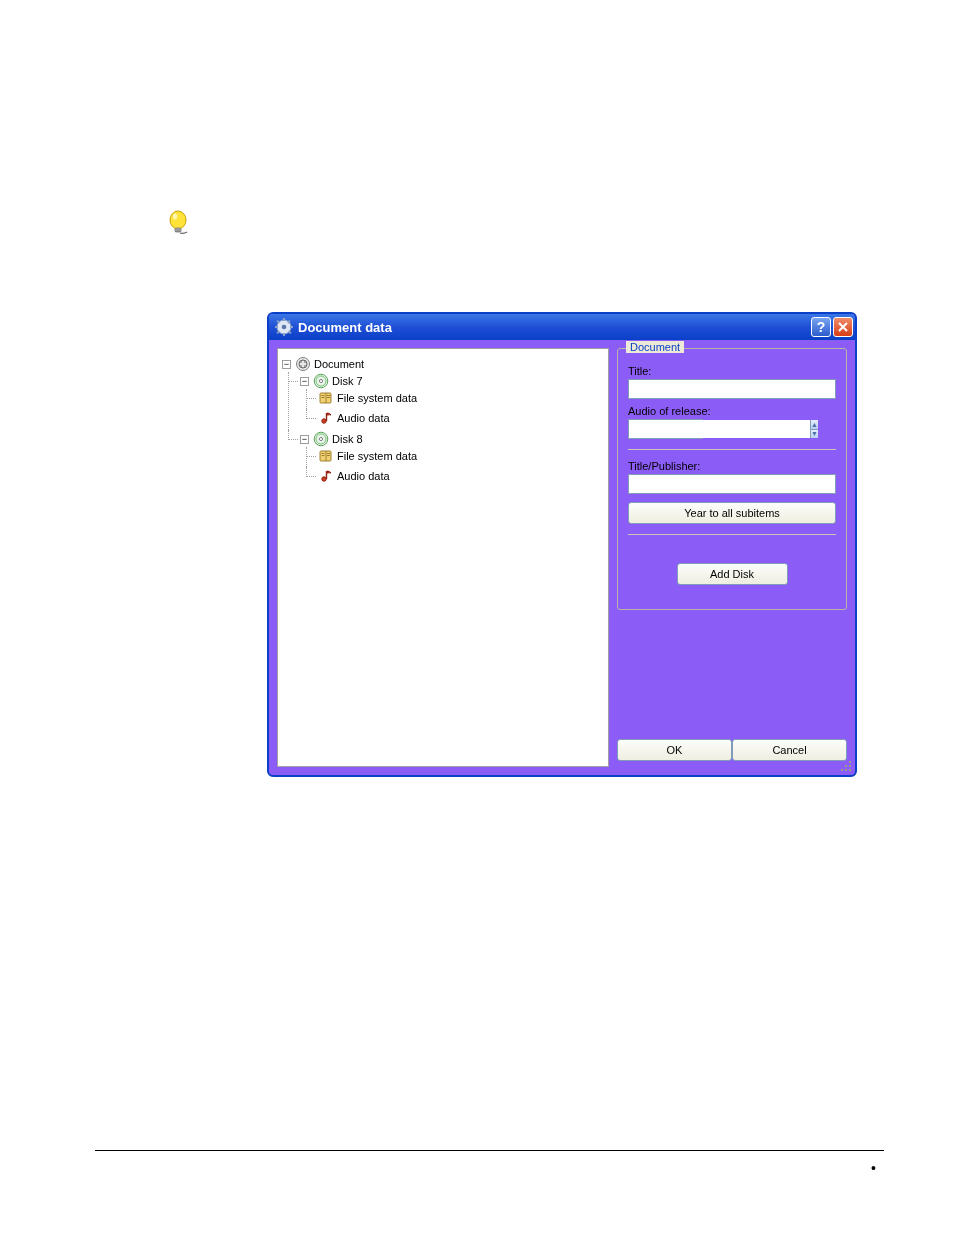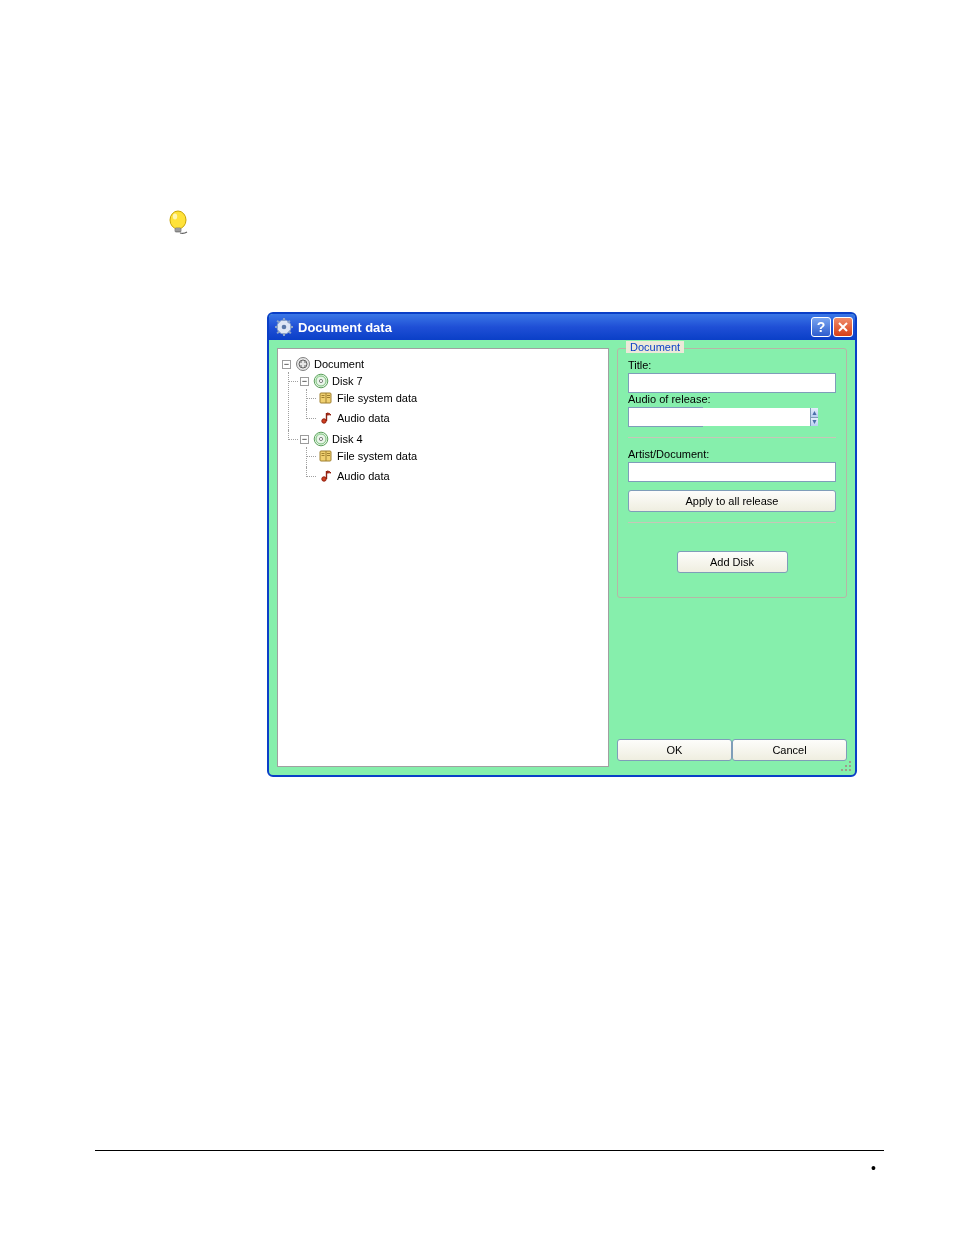--- a/index.html
+++ b/index.html
@@ -26,21 +26,21 @@
   }
   .dialog {
     position: absolute;
     left: 267px;
     top: 312px;
     width: 590px;
     height: 465px;
     border: 2px solid #0a3fc7;
     border-radius: 6px;
     overflow: hidden;
-    background: #86efac;
+    background: #8b5cf6;
   }
   .titlebar {
     height: 26px;
     background: linear-gradient(to bottom, #3a77e6 0%, #1f4fd6 50%, #0a3fc7 100%);
     display: flex;
     align-items: center;
     padding: 0 2px 0 6px;
     color: #fff;
     font-weight: bold;
     font-size: 13px;
@@ -95,20 +95,21 @@
     position: absolute;
     top: -8px;
     left: 8px;
     background: #ece9d8;
     padding: 0 4px;
     color: #0a3fc7;
     font-size: 11px;
   }
   .field-label {
     font-size: 11px;
+    margin-top: 6px;
     margin-bottom: 2px;
   }
   .text-input {
     width: 100%;
     height: 20px;
     border: 1px solid #7f9db9;
     background:#fff;
   }
   .spinner-wrap {
     display:flex;
@@ -299,21 +300,21 @@
               </li>
               <li>
                 <span class="node">
                   <span class="expander">−</span>
                   <svg class="tree-icon" viewBox="0 0 16 16">
                     <circle cx="8" cy="8" r="6.8" fill="#e8f5e8" stroke="#5aa05a"></circle>
                     <circle cx="8" cy="8" r="5" fill="none" stroke="#7abf7a"></circle>
                     <circle cx="8" cy="8" r="1.6" fill="#fff" stroke="#808080"></circle>
                     <path d="M3.5 4.5 a6 6 0 0 1 4 -2" stroke="#b0e0b0" stroke-width="1.3" fill="none"></path>
                   </svg>
-                  <span>Disk 4</span>
+                  <span>Disk 8</span>
                 </span>
                 <ul>
                   <li>
                     <span class="node">
                       <svg class="tree-icon" viewBox="0 0 16 16">
                         <rect x="2" y="3" width="11" height="10" fill="#f0d070" stroke="#a08030" rx="1"></rect>
                         <path d="M8 3 v10" stroke="#a08030"></path>
                         <rect x="3.5" y="5" width="3" height="1" fill="#a08030"></rect>
                           <rect x="3.5" y="7" width="3" height="1" fill="#a08030"></rect>
                         <rect x="9" y="5" width="3" height="1" fill="#a08030"></rect>
@@ -350,25 +351,25 @@
           <div class="spinner-wrap">
             <input class="spinner-inp" value="" style="">
             <div class="spinner-btns">
               <div class="spinbtn">▲</div>
               <div class="spinbtn">▼</div>
             </div>
           </div>
 
           <div class="hr"></div>
 
-          <div class="field-label">Artist/Document:</div>
+          <div class="field-label">Title/Publisher:</div>
           <input class="text-input" value="" style="">
 
           <div style="height:8px"></div>
-          <div class="wbtn" style="width:100%;">Apply to all release</div>
+          <div class="wbtn" style="width:100%;">Year to all subitems</div>
 
           <div class="hr"></div>
 
           <div style="height:18px"></div>
           <div class="wbtn" style="width:111px;margin:0 auto;">Add Disk</div>
           <div style="height:10px"></div>
         </div>
 
         <div class="btn-row">
           <div class="wbtn">OK</div>

